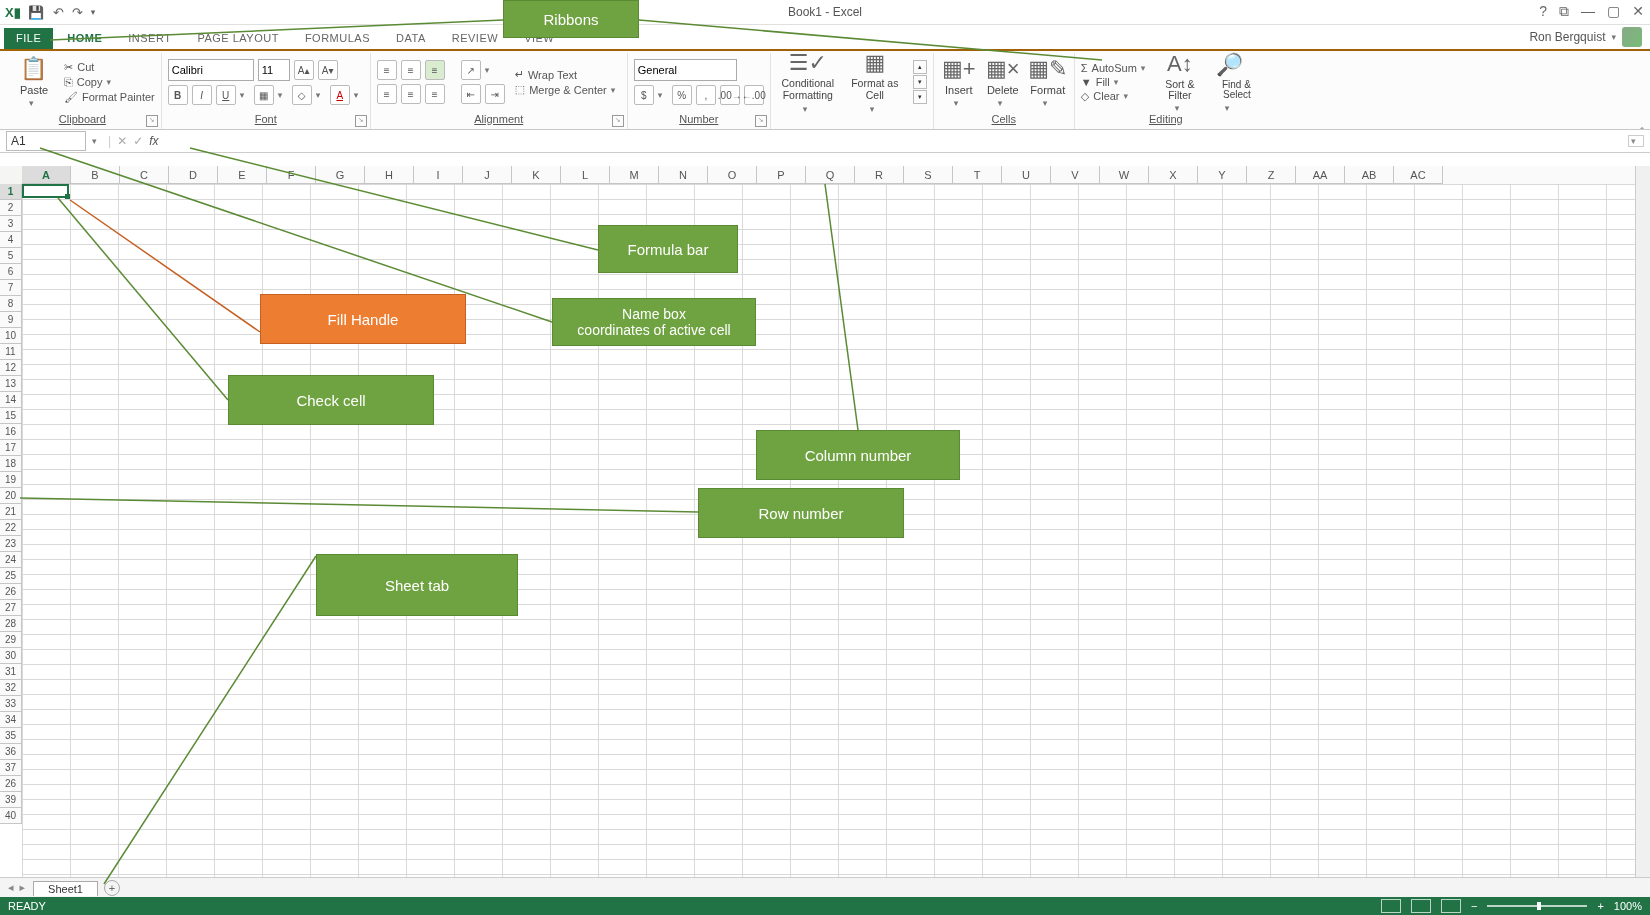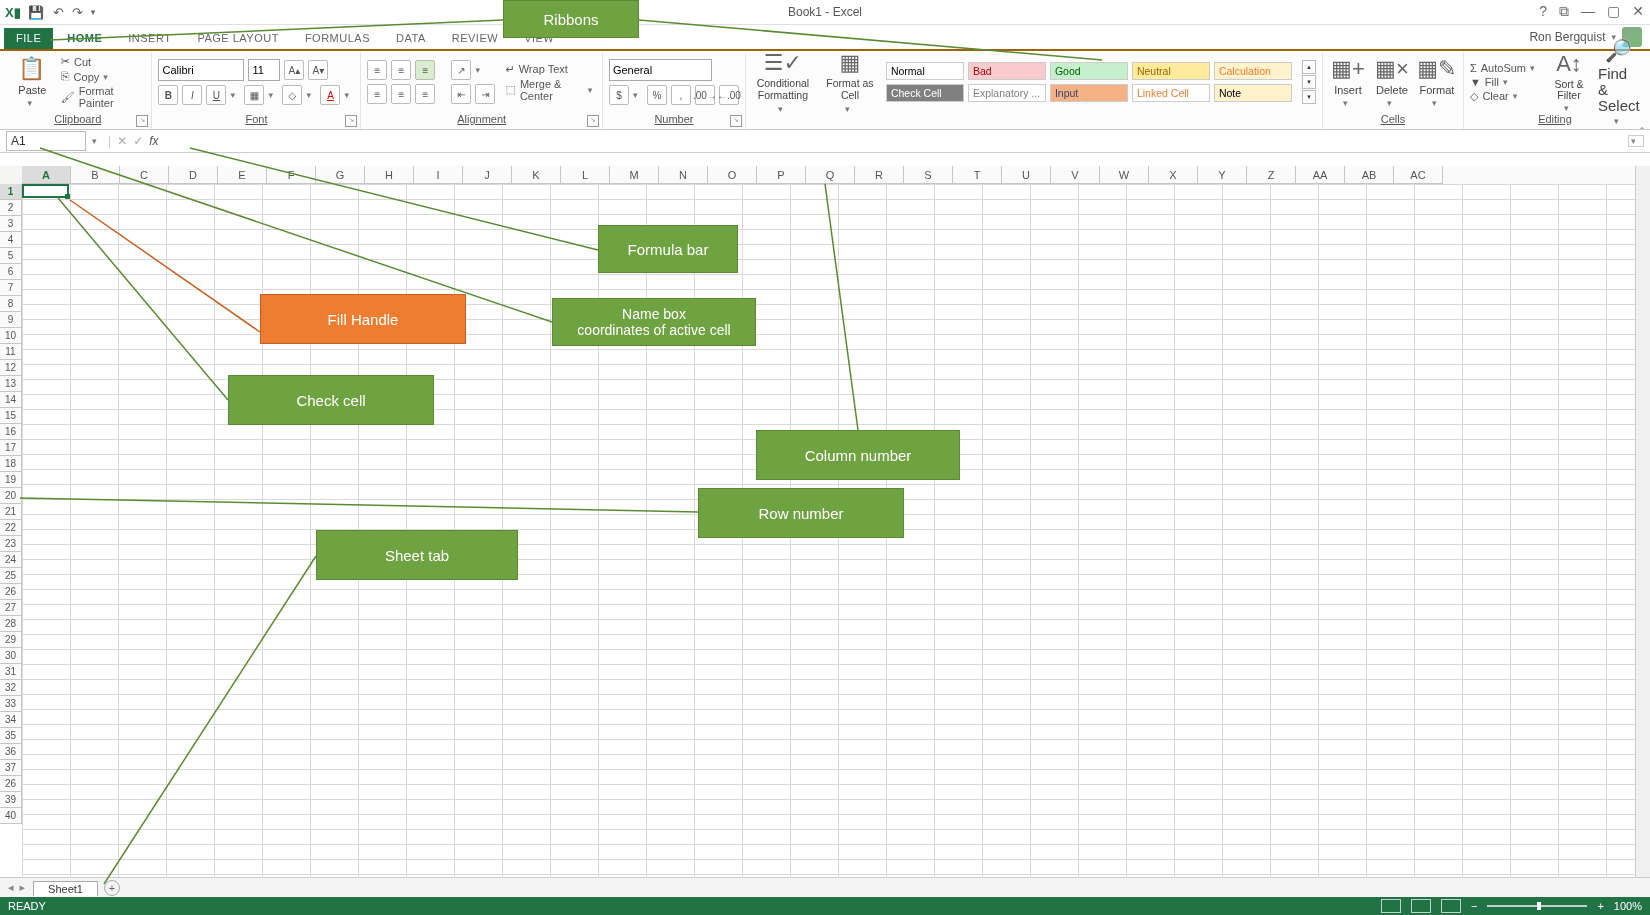--- a/index.html
+++ b/index.html
@@ -267,32 +267,20 @@
       <div class="bigbtn" style="width:62px">
         <span class="ico">☰✓</span>
         <span style="font-size:10.5px;line-height:1.1;text-align:center">Conditional Formatting</span>
           <span class="dd">▾</span>
       </div>
       <div class="bigbtn" style="width:56px">
         <span class="ico">▦</span>
         <span style="font-size:10.5px;line-height:1.1;text-align:center">Format as Cell</span>
           <span class="dd">▾</span>
       </div>
-      <div id="style-gallery" class="style-gallery">
-          <div class="style-cell" style="background: rgb(255, 255, 255); color: rgb(0, 0, 0);">Normal</div>
-          <div class="style-cell" style="background: rgb(248, 204, 204); color: rgb(156, 0, 6);">Bad</div>
-          <div class="style-cell" style="background: rgb(198, 239, 206); color: rgb(0, 97, 0);">Good</div>
-          <div class="style-cell" style="background: rgb(255, 235, 156); color: rgb(156, 101, 0);">Neutral</div>
-          <div class="style-cell" style="background: rgb(255, 242, 204); color: rgb(237, 125, 49);">Calculation</div>
-          <div class="style-cell" style="background: rgb(128, 128, 128); color: rgb(255, 255, 255);">Check Cell</div>
-          <div class="style-cell" style="background: rgb(255, 255, 255); color: rgb(127, 127, 127);">Explanatory ...</div>
-          <div class="style-cell" style="background: rgb(244, 177, 131); color: rgb(63, 63, 118);">Input</div>
-          <div class="style-cell" style="background: rgb(255, 255, 255); color: rgb(237, 125, 49);">Linked Cell</div>
-          <div class="style-cell" style="background: rgb(255, 242, 204); color: rgb(0, 0, 0);">Note</div>
-        </div>
       <div style="display:flex;flex-direction:column;gap:1px;margin-left:2px;">
         <span style="border:1px solid #bbb;width:12px;height:12px;font-size:7px;text-align:center;line-height:12px">▴</span>
         <span style="border:1px solid #bbb;width:12px;height:12px;font-size:7px;text-align:center;line-height:12px">▾</span>
         <span style="border:1px solid #bbb;width:12px;height:12px;font-size:7px;text-align:center;line-height:12px">▾</span>
       </div>
     </div>
   </div>
 
   <div class="group">
     <div class="body">
@@ -322,21 +310,21 @@
         <span class="row">▼ <span>Fill</span> <span class="dd">▾</span></span>
         <span class="row">◇ <span>Clear</span> <span class="dd">▾</span></span>
       </div>
       <div class="bigbtn" style="width:42px">
         <span class="ico">A↕</span>
         <span style="font-size:10.5px;text-align:center;line-height:1.05">Sort &amp; Filter</span>
           <span class="dd">▾</span>
       </div>
       <div class="bigbtn" style="width:42px">
         <span class="ico">🔎</span>
-        <span style="font-size:15px;text-align:left;line-height:1.05">Find &amp; Select</span>
+        <span style="font-size:10px;text-align:right;line-height:1.05">Find &amp; Select</span>
           <span class="dd">▾</span>
       </div>
     </div>
     <div class="label">Editing</div>
   </div>
 
   <span style="position:absolute;right:6px;top:126px;color:#666;font-size:11px">ˆ</span>
 </div>
 
 <div class="fbar">
@@ -457,21 +445,21 @@
 </div>
 
 <div class="callout" style="left:503px;top:0;width:136px;height:38px">Ribbons</div>
 <div class="callout" style="left:598px;top:225px;width:140px;height:48px">Formula bar</div>
 <div class="callout small" style="left:552px;top:298px;width:204px;height:48px;white-space:pre-line;text-align:center">Name box
 coordinates of active cell</div>
 <div class="callout orange" style="left:260px;top:294px;width:206px;height:50px">Fill Handle</div>
 <div class="callout" style="left:228px;top:375px;width:206px;height:50px">Check cell</div>
 <div class="callout" style="left:756px;top:430px;width:204px;height:50px">Column number</div>
 <div class="callout" style="left:698px;top:488px;width:206px;height:50px">Row number</div>
-<div class="callout" style="left:316px;top:530px;width:202px;height:50px">Sheet tab</div>
+<div class="callout" style="left:316px;top:554px;width:202px;height:62px">Sheet tab</div>
 
 <svg class="overlay">
   <line x1="503" y1="20" x2="50" y2="40" stroke="#5b8a34" stroke-width="1.5"></line>
   <line x1="639" y1="20" x2="1102" y2="60" stroke="#5b8a34" stroke-width="1.5"></line>
   <line x1="598" y1="250" x2="190" y2="148" stroke="#5b8a34" stroke-width="1.5"></line>
   <line x1="552" y1="322" x2="40" y2="148" stroke="#5b8a34" stroke-width="1.5"></line>
   <line x1="260" y1="332" x2="70" y2="200" stroke="#c66022" stroke-width="1.5"></line>
   <line x1="228" y1="400" x2="58" y2="198" stroke="#5b8a34" stroke-width="1.5"></line>
   <line x1="858" y1="430" x2="825" y2="184" stroke="#5b8a34" stroke-width="1.5"></line>
   <line x1="698" y1="512" x2="20" y2="498" stroke="#5b8a34" stroke-width="1.5"></line>

